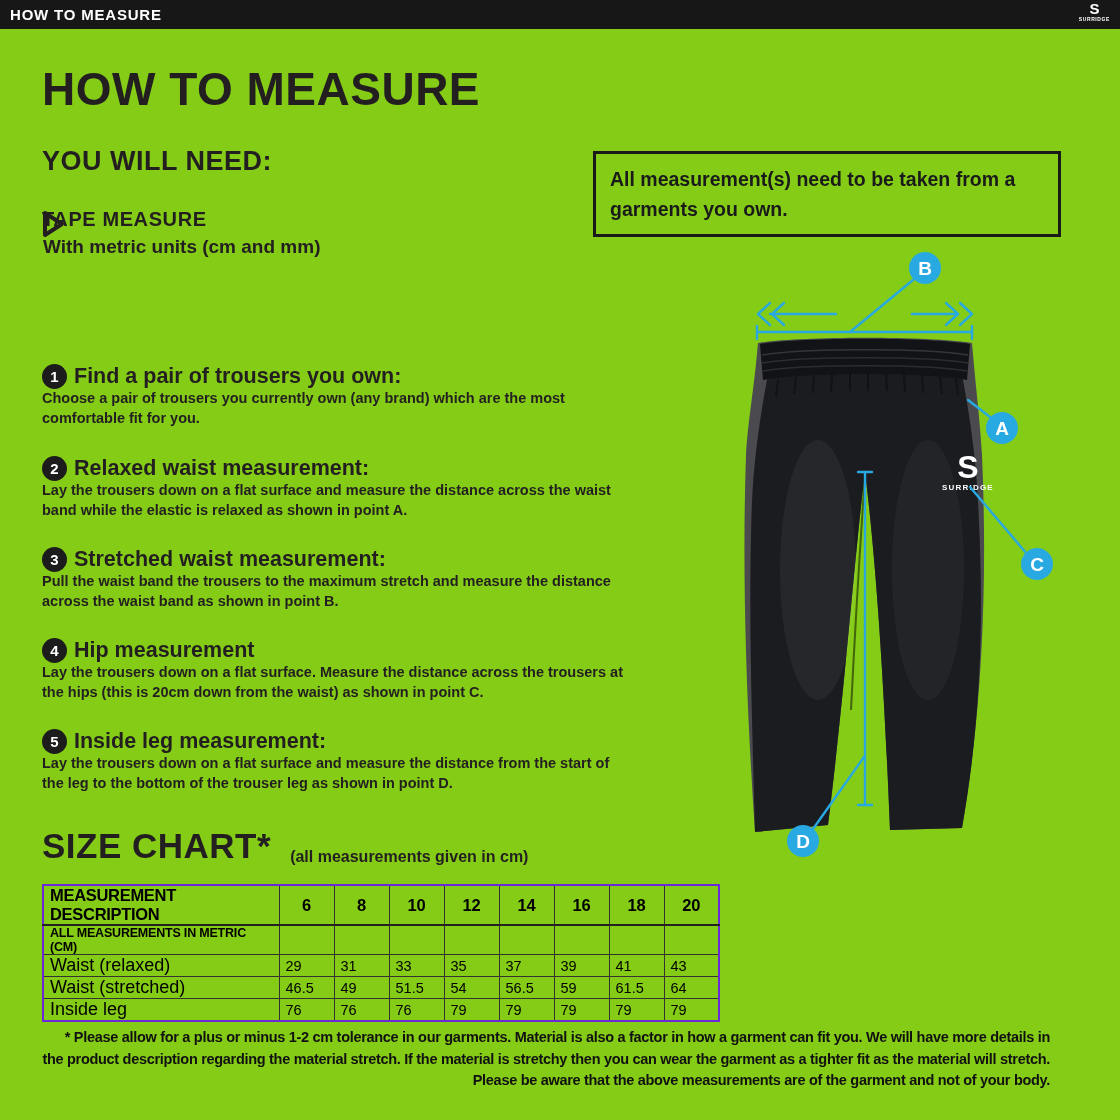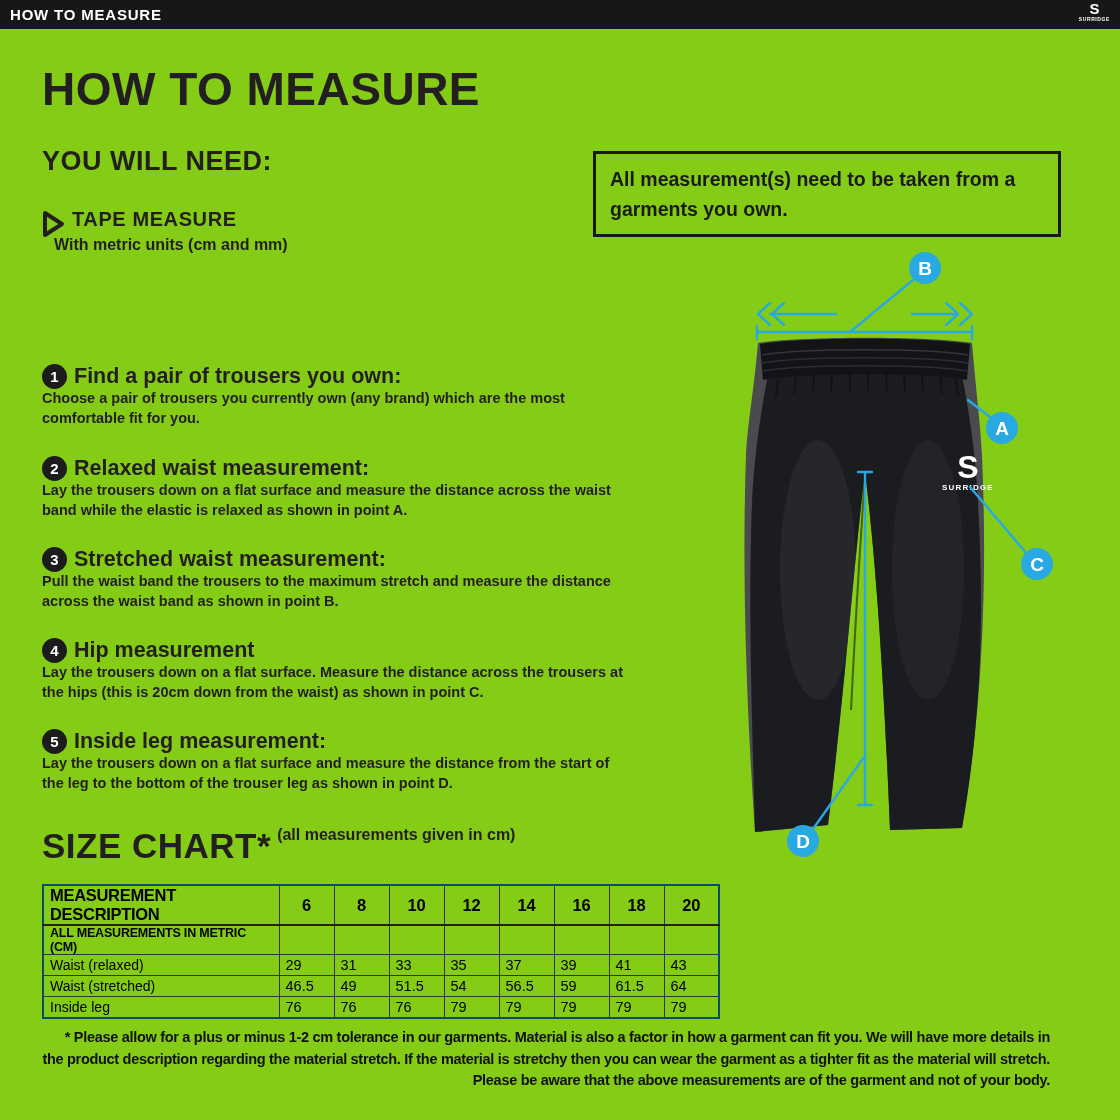--- a/index.html
+++ b/index.html
@@ -14,50 +14,50 @@
   .brand{position:absolute;right:10px;top:1px;text-align:center;color:#fff;line-height:1;}
   .brand-s{font-size:15px;font-weight:900;line-height:15px;}
   .brand-name{font-size:5px;letter-spacing:0.6px;font-weight:700;margin-top:1px;}
 
   
   .page-title{position:absolute;left:42px;top:62px;font-size:46px;font-weight:700;letter-spacing:0.5px;}
   .ywn-heading{position:absolute;left:42px;top:146px;font-size:27px;font-weight:700;letter-spacing:0.5px;}
 
   .need-item{position:absolute;left:42px;width:600px;}
   .need-item .tri{position:absolute;left:0;top:2px;}
-  .need-label{margin-left:30px;font-size:20px;font-weight:700;letter-spacing:0.6px;}
-  .need-desc{margin-left:12px;margin-top:5px;font-size:16px;font-weight:700;}
+  .need-label{font-size:20px;font-weight:700;letter-spacing:0.6px;}
+  .need-desc{margin-left:1px;margin-top:5px;font-size:19px;font-weight:700;}
 
   .step{position:absolute;left:42px;width:592px;}
   .step-head{display:flex;align-items:center;}
   .badge{width:25px;height:25px;border-radius:50%;background:#1c1c1c;color:#fff;
          display:flex;align-items:center;justify-content:center;font-size:15px;font-weight:700;flex:0 0 25px;}
   .step-title{margin-left:7px;font-size:21.5px;font-weight:700;}
   .step-desc{font-size:14.5px;line-height:19.5px;font-weight:700;}
 
   
   .note-box{position:absolute;left:593px;top:151px;width:468px;min-height:79px;border:3px solid #1a1a1a;
             padding:10px 14px;font-size:19.5px;line-height:30px;font-weight:700;color:#1a1a1a;}
 
   
-  .sc-heading{position:absolute;left:42px;top:826px;display:flex;align-items:flex-start;gap:6px;}
+  .sc-heading{position:absolute;left:42px;top:826px;display:flex;align-items:flex-end;gap:19px;}
   .sc-title{font-size:35px;font-weight:700;letter-spacing:0.5px;}
   .sc-sub{font-size:16px;font-weight:700;}
 
   table.size-chart{position:absolute;left:42px;top:884px;border-collapse:collapse;
                    font-family:"Liberation Sans",sans-serif;color:#000;}
   table.size-chart td,table.size-chart th{border:1px solid #333;padding:0 6px;}
-  table.size-chart{border:2px solid #0c4a6e;}
+  table.size-chart{border:2px solid #6d28d9;}
   .col-label{width:236px;}
   .col-size{width:55px;}
   tr.hdr th{height:29px;font-size:16.5px;font-weight:700;letter-spacing:-0.3px;border-bottom:2px solid #222;}
   tr.hdr th.desc{text-align:left;}
   tr.metric td{height:19px;font-size:12.5px;font-weight:700;letter-spacing:-0.2px;}
   tr.data td{height:21px;font-size:14.5px;}
-  tr.data td.desc{text-align:left;font-size:14px;margin-left:12px;}
+  tr.data td.desc{text-align:left;font-size:18px;margin-left:12px;}
 
   .footnote{position:absolute;left:42px;top:1027px;width:1008px;font-size:14.5px;
             line-height:21.5px;font-weight:700;letter-spacing:-0.3px;color:#111;text-align:right;}
 
   
   .figure{position:absolute;left:700px;top:240px;width:380px;height:650px;}
   .ann{stroke:#29A9E1;stroke-width:2.4;fill:none;stroke-linecap:round;stroke-linejoin:round;}
   .ptbadge{fill:#29A9E1;}
   .ptletter{fill:#fff;font-size:19px;font-weight:700;font-family:"Liberation Sans",sans-serif;text-anchor:middle;}
 </style>

